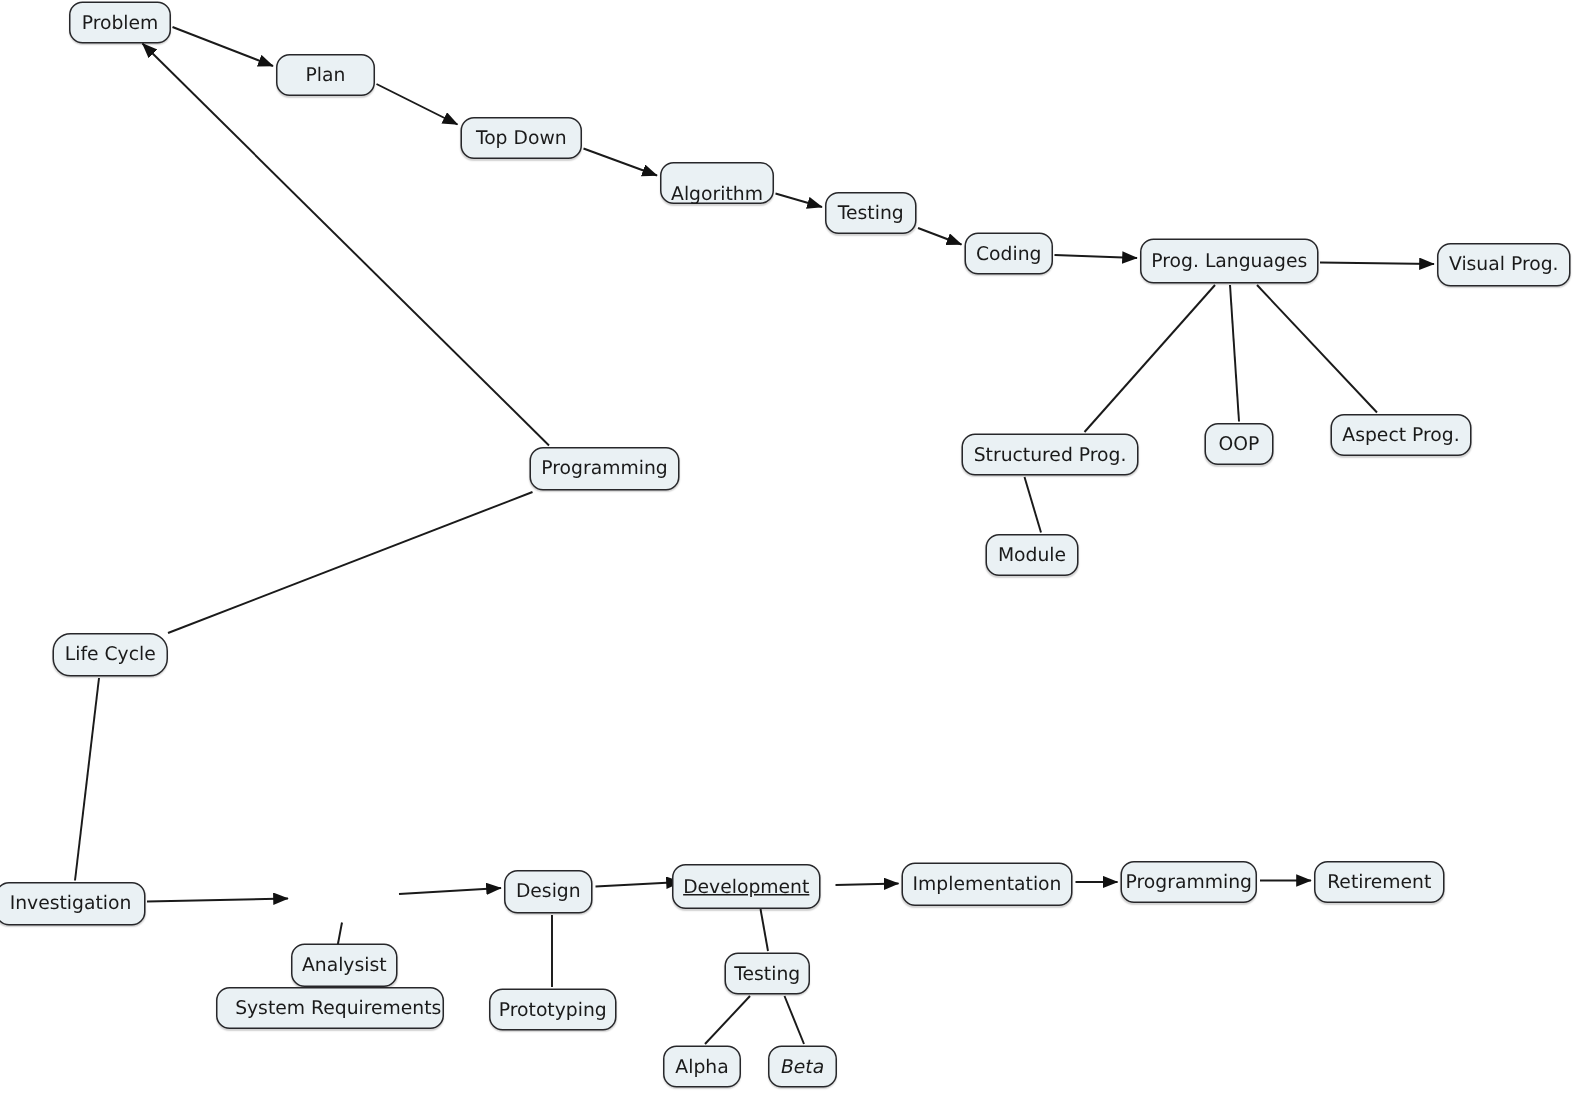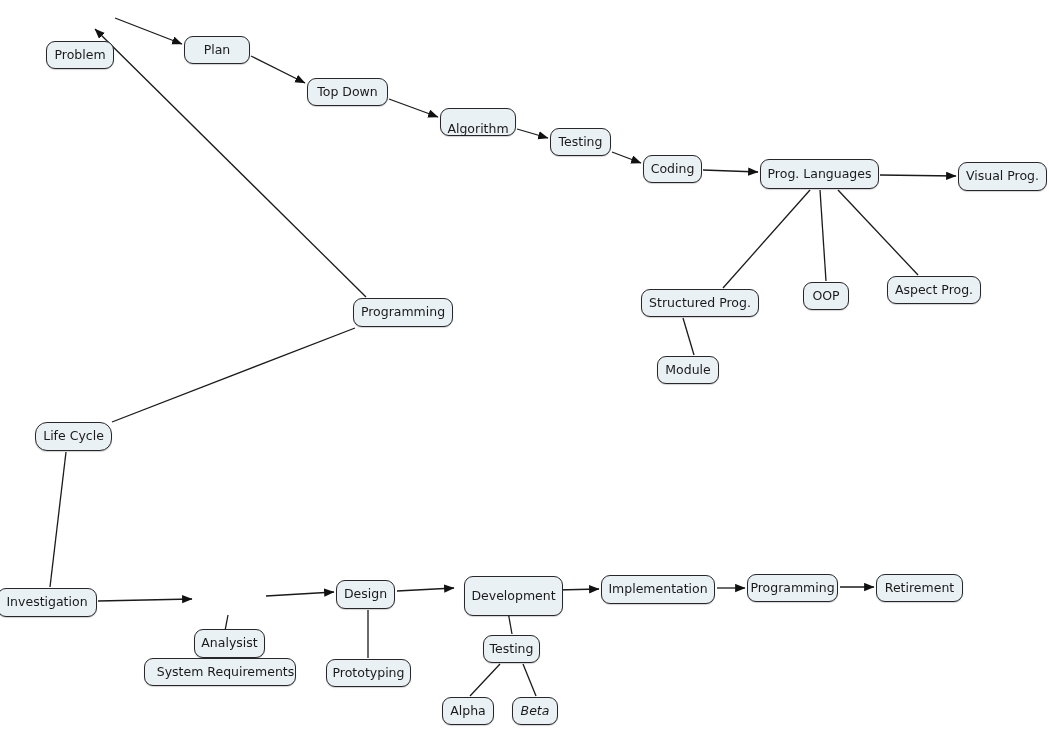--- a/index.html
+++ b/index.html
@@ -80,21 +80,21 @@
         <line x1="717" y1="588" x2="745" y2="588" stroke="#1a1a1a" stroke-width="1.3" marker-end="url(#arrowhead)"></line>
         <line x1="840" y1="587" x2="874" y2="587" stroke="#1a1a1a" stroke-width="1.3" marker-end="url(#arrowhead)"></line>
         <line x1="228" y1="615" x2="220" y2="657" stroke="#1a1a1a" stroke-width="1.3"></line>
         <line x1="368" y1="610" x2="368" y2="658" stroke="#1a1a1a" stroke-width="1.3"></line>
         <line x1="507" y1="606" x2="512" y2="634" stroke="#1a1a1a" stroke-width="1.3"></line>
         <line x1="500" y1="664" x2="470" y2="696" stroke="#1a1a1a" stroke-width="1.3"></line>
         <line x1="523" y1="664" x2="536" y2="696" stroke="#1a1a1a" stroke-width="1.3"></line>
       </g>
   </svg>
   <div id="node-layer">
-      <div class="node" style="left: 46px; top: 1px; width: 68px; height: 28px; margin-top: 40px;">
+      <div class="node" style="left: 46px; top: 1px; width: 68px; height: 28px;">
         <span class="node-label">Problem</span>
       </div>
       <div class="node" style="left: 184px; top: 36px; width: 66px; height: 28px;">
         <span class="node-label">Plan</span>
       </div>
       <div class="node" style="left: 307px; top: 78px; width: 81px; height: 28px;">
         <span class="node-label">Top Down</span>
       </div>
       <div class="node" style="left: 440px; top: 108px; width: 76px; height: 28px; align-items: flex-end;">
         <span class="node-label">Algorithm</span>
@@ -131,21 +131,21 @@
       </div>
       <div class="node" style="left: -3px; top: 588px; width: 100px; height: 29px;">
         <span class="node-label">Investigation</span>
       </div>
       <div class="node" style="left: 194px; top: 585px; width: 71px; height: 29px; margin-top: 44px;">
         <span class="node-label">Analysist</span>
       </div>
       <div class="node" style="left: 336px; top: 580px; width: 59px; height: 29px;">
         <span class="node-label">Design</span>
       </div>
-      <div class="node" style="left: 464px; top: 576px; width: 99px; height: 40px;">
+      <div class="node" style="left: 448px; top: 576px; width: 99px; height: 30px; text-decoration: underline;">
         <span class="node-label">Development</span>
       </div>
       <div class="node" style="left: 601px; top: 575px; width: 114px; height: 29px;">
         <span class="node-label">Implementation</span>
       </div>
       <div class="node" style="left: 747px; top: 574px; width: 91px; height: 28px;">
         <span class="node-label">Programming</span>
       </div>
       <div class="node" style="left: 876px; top: 574px; width: 87px; height: 28px;">
         <span class="node-label">Retirement</span>

